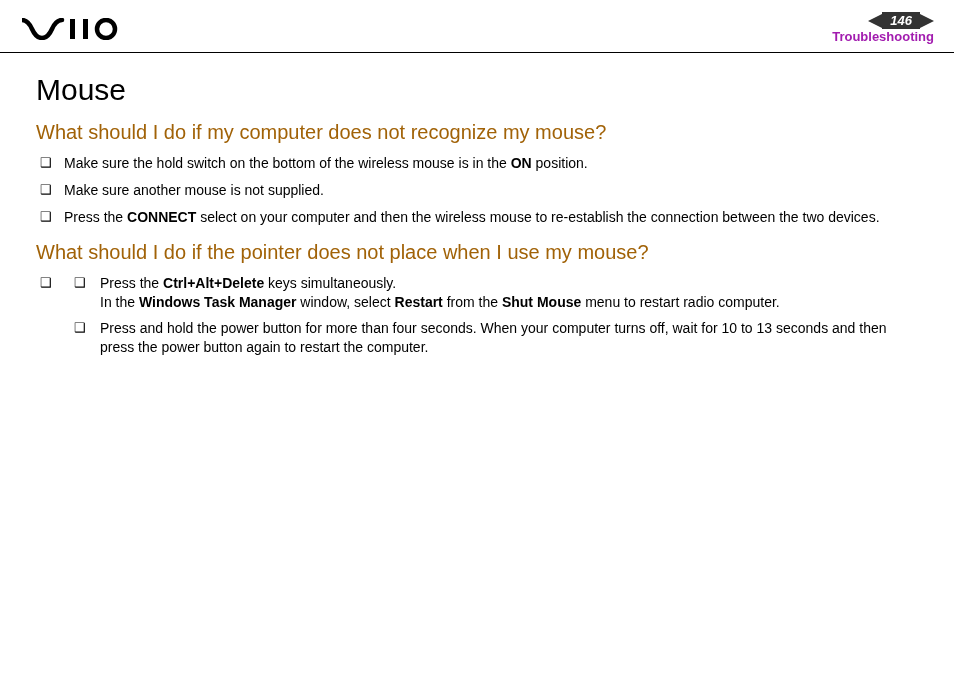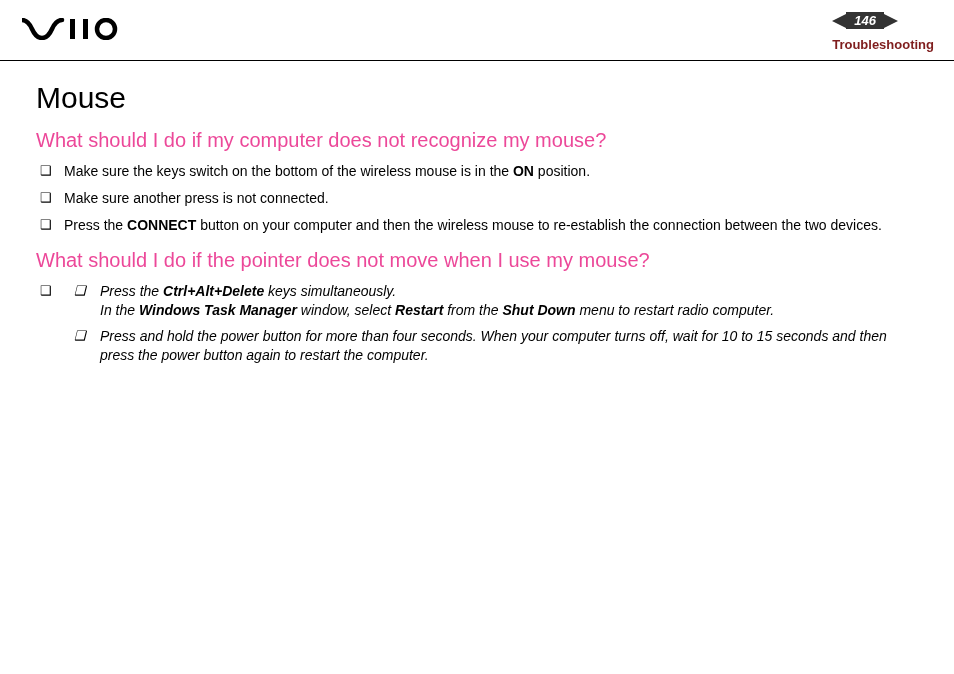--- a/index.html
+++ b/index.html
@@ -24,22 +24,23 @@
     gap: 0;
     margin-top: 6px;
   }
   .logo svg { display: block; }
   .header-right {
     text-align: right;
   }
   .page-nav {
     display: flex;
     align-items: center;
+    justify-content: flex-end;
     gap: 0;
-    margin-bottom: 8px;
+    margin-bottom: 0;
   }
   .nav-arrow-left {
     width: 0; height: 0;
     border-top: 7px solid transparent;
     border-bottom: 7px solid transparent;
     border-right: 14px solid #333;
   }
   .nav-arrow-right {
     width: 0; height: 0;
     border-top: 7px solid transparent;
@@ -52,34 +53,34 @@
     font-weight: bold;
     font-style: italic;
     font-size: 13px;
     padding: 1px 8px;
     min-width: 30px;
     text-align: center;
   }
   .section-label {
     font-weight: bold;
     font-size: 13px;
-    color: #7f1d1d;
+    color: #a21caf;
   }
   .content {
     padding: 20px 36px 0 36px;
   }
   h1.page-title {
     font-size: 30px;
     font-weight: normal;
     margin-bottom: 12px;
   }
   h2.question {
     font-size: 20px;
     font-weight: normal;
-    color: #ec4899;
+    color: #a16207;
     margin-top: 14px;
     margin-bottom: 10px;
   }
   ul.bullets {
     list-style: none;
     padding-left: 0;
   }
   ul.bullets > li {
     position: relative;
     padding-left: 28px;
@@ -93,21 +94,20 @@
     left: 4px;
     top: 0;
     font-size: 13px;
   }
   ul.bullets ul.bullets {
     margin-top: 8px;
     padding-left: 6px;
   }
   ul.bullets ul.bullets > li {
     padding-left: 30px;
-    font-style: italic;
   }
   .b { font-weight: bold; }
 </style>
 </head>
 <body>
 
 <div class="header">
   <div class="logo">
     <svg width="96" height="22" viewBox="0 0 96 22">
       <path d="M 0 2 Q 6 2 10 11 Q 14 20 20 20 Q 26 20 30 11 Q 34 2 40 2" stroke="#000" stroke-width="4.5" fill="none" stroke-linecap="round"></path>
@@ -124,30 +124,30 @@
     </div>
     <div class="section-label">Troubleshooting</div>
   </div>
 </div>
 
 <div class="content">
   <h1 class="page-title">Mouse</h1>
 
   <h2 class="question">What should I do if my computer does not recognize my mouse?</h2>
   <ul class="bullets">
-    <li><span>Make sure the keys switch on the bottom of the wireless mouse is in the </span><span class="b">ON</span><span> position.</span></li>
-    <li>Make sure another press is not connected.</li>
-    <li><span>Press the </span><span class="b">CONNECT</span><span> button on your computer and then the wireless mouse to re-establish the connection between the two devices.</span></li>
+    <li><span>Make sure the hold switch on the bottom of the wireless mouse is in the </span><span class="b">ON</span><span> position.</span></li>
+    <li>Make sure another mouse is not supplied.</li>
+    <li><span>Press the </span><span class="b">CONNECT</span><span> select on your computer and then the wireless mouse to re-establish the connection between the two devices.</span></li>
   </ul>
 
-  <h2 class="question">What should I do if the pointer does not move when I use my mouse?</h2>
+  <h2 class="question">What should I do if the pointer does not place when I use my mouse?</h2>
   <ul class="bullets">
     <li>
       <ul class="bullets">
         <li>
           <span>Press the </span><span class="b">Ctrl+Alt+Delete</span><span> keys simultaneously.</span><br>
-          <span>In the </span><span class="b">Windows Task Manager</span><span> window, select </span><span class="b">Restart</span><span> from the </span><span class="b">Shut Down</span><span> menu to restart radio computer.</span>
+          <span>In the </span><span class="b">Windows Task Manager</span><span> window, select </span><span class="b">Restart</span><span> from the </span><span class="b">Shut Mouse</span><span> menu to restart radio computer.</span>
         </li>
-        <li>Press and hold the power button for more than four seconds. When your computer turns off, wait for 10 to 15 seconds and then press the power button again to restart the computer.</li>
+        <li>Press and hold the power button for more than four seconds. When your computer turns off, wait for 10 to 13 seconds and then press the power button again to restart the computer.</li>
       </ul>
     </li>
   </ul>
 </div>
 
 </body></html>

